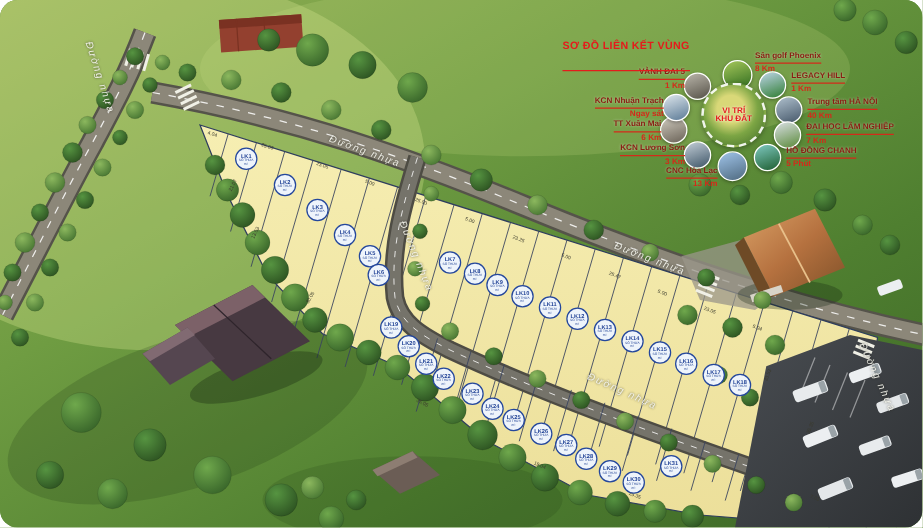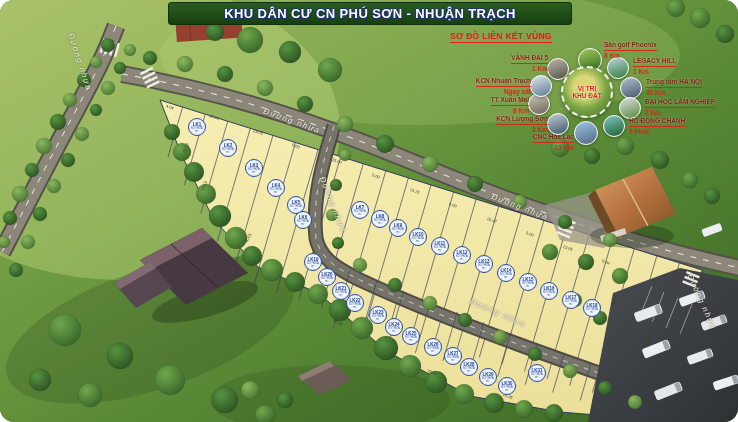--- a/index.html
+++ b/index.html
@@ -6,21 +6,21 @@
   .stage{position:relative;width:738px;height:422px;border-radius:14px;overflow:hidden;background:#5d8a37;}
   svg{position:absolute;left:0;top:0;}
   
   .banner{position:absolute;left:168px;top:2px;width:402px;height:21px;border-radius:3px;
     background:linear-gradient(#2a5c20,#16400f);border:1px solid #0f3009;
     display:flex;align-items:center;justify-content:center;z-index:30;}
   .banner span{color:#fff;font-weight:bold;font-size:13px;letter-spacing:.4px;white-space:nowrap;
     text-shadow:-1px 0 #1b2f7a,1px 0 #1b2f7a,0 -1px #1b2f7a,0 1px #1b2f7a,1px 1px #1b2f7a;}
   
   .inset-title{position:absolute;left:450px;top:31px;z-index:25;color:#e41c1c;font-weight:bold;
-    font-size:8.5px;letter-spacing:.3px;border-bottom:1.5px solid #e41c1c;padding-bottom:1px;}
+    font-size:8.5px;letter-spacing:.3px;border-bottom:1.5px solid #e41c1c;padding-bottom:15px;}
   .inset-center{position:absolute;z-index:24;border-radius:50%;
     border:2px dashed rgba(255,255,255,.9);box-sizing:border-box;
     background:radial-gradient(circle at 45% 40%, #d9d878 0 28%, #7ca544 55%, #3f6b28 100%);
     display:flex;flex-direction:column;align-items:center;justify-content:center;box-shadow:0 1px 4px rgba(0,0,0,.35);}
   .inset-center b{color:#e41c1c;font-size:6.5px;line-height:7px;text-shadow:0 0 2px #fff;}
   .sat-circle{position:absolute;z-index:23;border-radius:50%;border:1.5px solid #fff;
     box-sizing:border-box;box-shadow:0 1px 3px rgba(0,0,0,.35);}
   .sat-label{position:absolute;z-index:24;display:flex;flex-direction:column;line-height:8px;}
   .sat-label .nm{color:#8a1d12;font-weight:bold;font-size:6.5px;border-bottom:1px solid #d42a1a;
     padding-bottom:1px;white-space:nowrap;text-shadow:0 0 2px rgba(255,255,255,.5);}
@@ -325,23 +325,20 @@
         <circle cx="170" cy="380" r="15" fill="url(#treeG1)" stroke="rgba(0,0,0,0.18)" stroke-width="0.5"></circle>
         <circle cx="225" cy="400" r="13" fill="url(#treeG2)" stroke="rgba(0,0,0,0.18)" stroke-width="0.5"></circle>
         <circle cx="90" cy="395" r="12" fill="url(#treeG1)" stroke="rgba(0,0,0,0.18)" stroke-width="0.5"></circle>
         <circle cx="40" cy="380" r="11" fill="url(#treeG2)" stroke="rgba(0,0,0,0.18)" stroke-width="0.5"></circle>
         <circle cx="265" cy="415" r="10" fill="url(#treeG1)" stroke="rgba(0,0,0,0.18)" stroke-width="0.5"></circle>
         <circle cx="250" cy="390" r="9" fill="url(#treeG3)" stroke="rgba(0,0,0,0.18)" stroke-width="0.5"></circle>
         <circle cx="285" cy="400" r="8" fill="url(#treeG2)" stroke="rgba(0,0,0,0.18)" stroke-width="0.5"></circle>
       </g>
   </svg>
 
-  <div class="banner">
-    <span>KHU DÂN CƯ CN PHÚ SƠN - NHUẬN TRẠCH</span>
-  </div>
 
   <div>
     <div class="inset-title">SƠ ĐỒ LIÊN KẾT VÙNG</div>
     <div class="inset-center" id="inset-center" style="left: 561px; top: 66px; width: 52px; height: 52px;">
       <b>VỊ TRÍ</b>
       <b>KHU ĐẤT</b>
     </div>
     <div id="inset-items">
         <div class="sat-circle" style="left: 578px; top: 48px; width: 24px; height: 24px; background: linear-gradient(160deg, rgb(165, 199, 90), rgb(46, 107, 31));"></div>
         <div class="sat-label al-left" style="left: 604px; top: 41px; width: 86px;">

